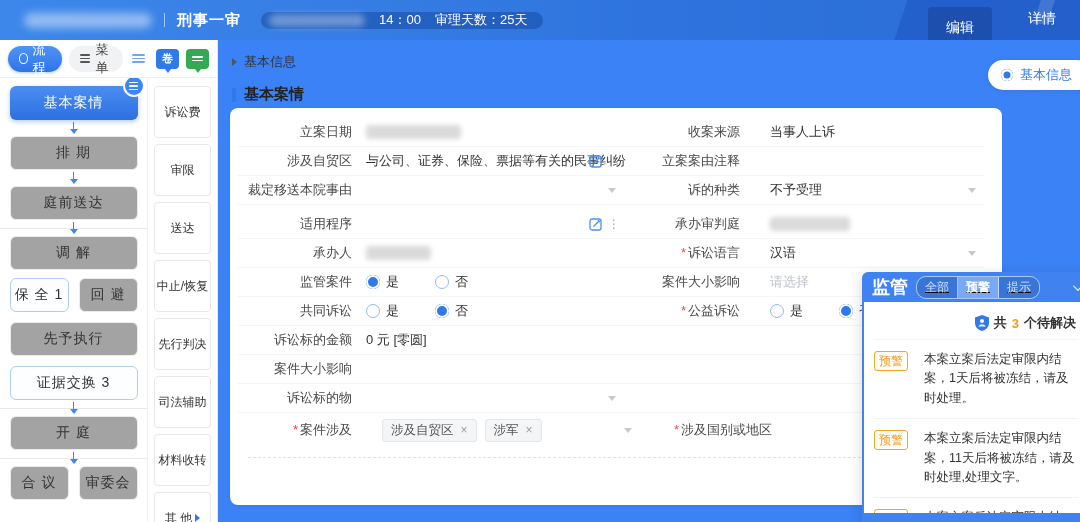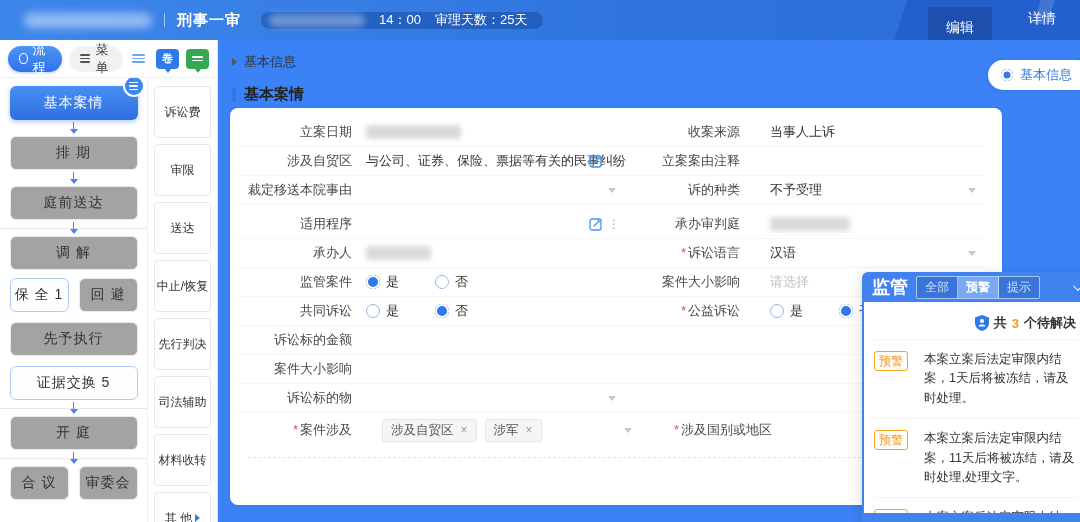--- a/index.html
+++ b/index.html
@@ -98,21 +98,21 @@
   .tag .x { color:#9aa0a8; font-size:12px; }
   .dash { border-top:1px dashed #e2e2e2; margin:10px 8px 0 10px; }
 
   
   .edit-ic { display:block; }
 
   
   .panel { position:absolute; left:862px; top:272px; width:228px; bottom:0; z-index:10; filter:drop-shadow(-2px 2px 6px rgba(0,0,0,.12)); }
   .p-head { height:30px; background:#4083f0; border-radius:6px 6px 0 0; display:flex; align-items:center; padding:0 10px; gap:8px; }
   .p-title { color:#fff; font-size:18px; font-weight:bold; flex:none; }
-  .p-tabs { display:flex; border:1px solid rgba(255,255,255,.55); border-radius:2px; overflow:hidden; }
+  .p-tabs { display:flex; border:1px solid rgba(255,255,255,.55); border-radius:10px; overflow:hidden;text-decoration:underline; }
   .p-tab { padding:2px 8px; font-size:12px; color:#cfe0fb; background:rgba(0,0,0,.10); border-right:1px solid rgba(255,255,255,.55); white-space:nowrap; }
   .p-tab:last-child { border-right:none; }
   .p-tab.active { background:rgba(255,255,255,.30); color:#fff; font-weight:bold; }
   .p-chevron { margin-left:auto; width:7px; height:7px; border-right:1.6px solid #fff; border-bottom:1.6px solid #fff; transform:rotate(45deg) translateY(-2px); }
   .p-body { position:absolute; top:30px; left:0; right:0; bottom:9px; background:#fff; border-left:2px solid #4083f0; border-right:2px solid #4083f0; padding:4px 10px 0 10px; overflow:hidden; }
   .p-foot { position:absolute; left:0; right:0; bottom:0; height:9px; background:#4083f0; }
   .sum { display:flex; justify-content:flex-end; align-items:center; gap:5px; padding:8px 2px 7px; font-size:13px; color:#333; font-weight:bold; border-bottom:1px solid #f3f4f6; }
   .sum .cnt { color:#f59a23; }
   .alert { display:flex; gap:8px; padding:10px 0; border-bottom:1px solid #f1f2f4; align-items:flex-start; }
   .alert:last-child { border-bottom:none; }
@@ -210,21 +210,21 @@
           <div class="fnode">
               <span>回 避</span>
             </div>
         </div>
         <div class="gap10"></div>
         <div class="fnode">
             <span>先予执行</span>
           </div>
         <div class="gap10"></div>
         <div class="fnode outlined">
-            <span>证据交换 5</span>
+            <span>证据交换 3</span>
           </div>
         <div class="connector line">
             <span class="stem"></span>
             <span class="head"></span>
           </div>
         <div class="fnode">
             <span>开 庭</span>
           </div>
         <div class="connector line">
             <span class="stem"></span>
@@ -400,20 +400,23 @@
             <span class="radio">
                 <span class="rdot sel"></span>
                 <span>否</span>
               </span>
           </span>
         </div>
       </div>
 
       <div class="frow">
         <div class="c-lbl">诉讼标的金额</div>
+        <div class="c-val left">
+            <span>0 元 [零圆]</span>
+          </div>
         <div class="c-lbl r"></div>
         <div class="c-val right"></div>
       </div>
 
       <div class="frow">
         <div class="c-lbl">案件大小影响</div>
         <div class="c-val left"></div>
         <div class="c-lbl r"></div>
         <div class="c-val right"></div>
       </div>

